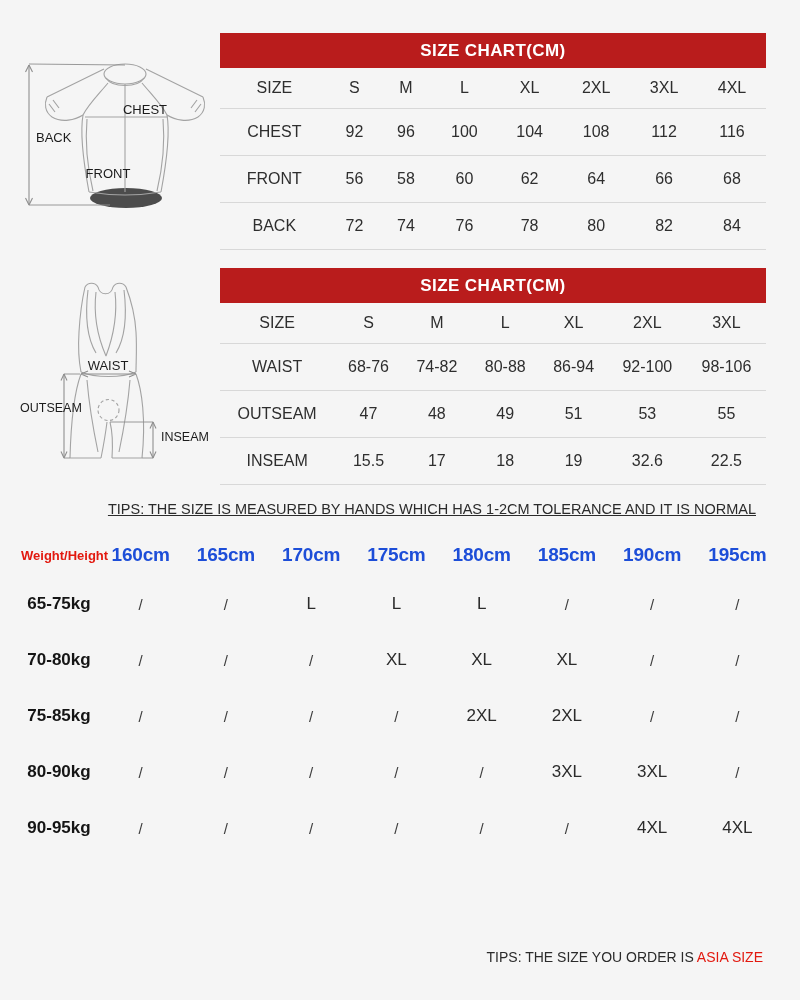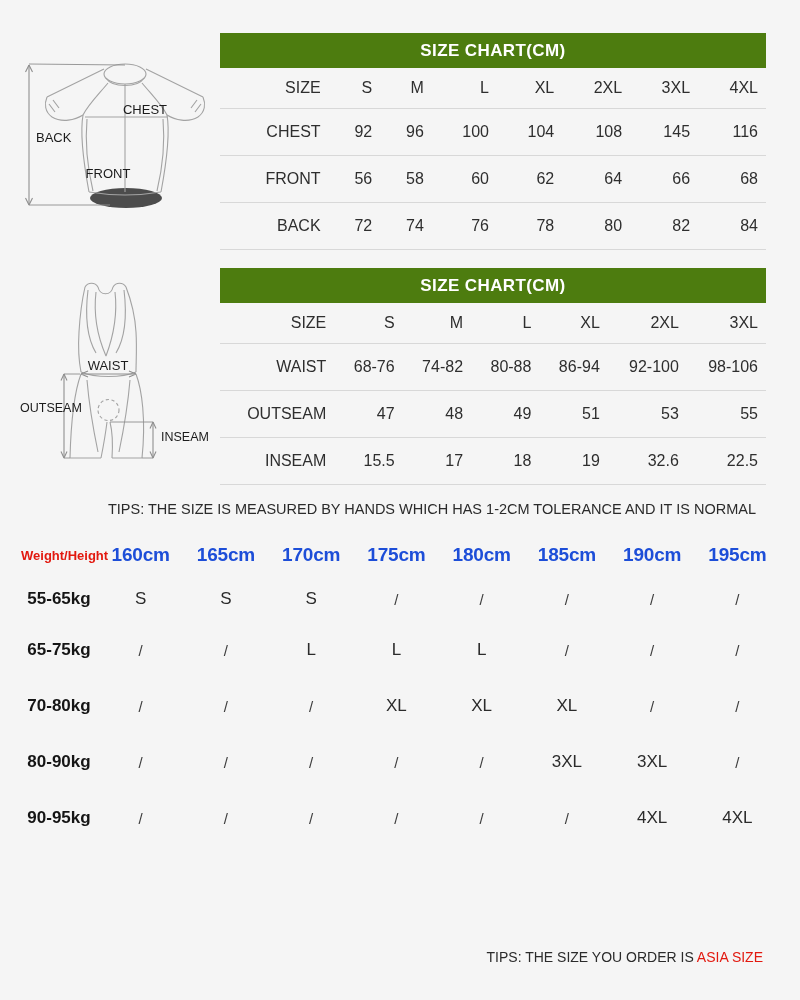--- a/index.html
+++ b/index.html
@@ -2,30 +2,30 @@
 <html><head>
 <meta charset="utf-8">
 <style>
   html,body{margin:0;padding:0;}
   .page{position:relative;width:800px;height:1000px;background:#f5f5f5;
         font-family:"Liberation Sans",sans-serif;overflow:hidden;}
   .abs{position:absolute;}
 
   
   .chart{position:absolute;left:220px;width:546px;}
-  .chart-title{height:35px;line-height:35px;background:#4d7c0f;color:#ffffff;
+  .chart-title{height:35px;line-height:35px;background:#b91c1c;color:#ffffff;
         text-align:center;font-size:17px;font-weight:bold;letter-spacing:.4px;}
   table.sz{width:100%;border-collapse:collapse;table-layout:auto;}
-  table.sz td{text-align:right;font-size:16px;color:#2e2e2e;white-space:nowrap;
+  table.sz td{text-align:center;font-size:16px;color:#2e2e2e;white-space:nowrap;
         border-bottom:1px solid #d8d8d8;padding:0 8px;}
   table.sz tr.hd td{height:40px;}
   table.sz tr.dr td{height:46px;}
 
   
-  .tips1{position:absolute;top:501px;right:44px;font-size:14.5px;color:#2b2b2b;white-space:nowrap;}
+  .tips1{position:absolute;top:501px;right:44px;font-size:14.5px;color:#2b2b2b;white-space:nowrap;text-decoration:underline;}
   .tips2{position:absolute;top:949px;right:37px;font-size:14px;color:#2b2b2b;white-space:nowrap;}
   .red{color:#e2190f;}
 
   
   table.wh{position:absolute;left:20px;top:534px;width:760px;
         border-collapse:collapse;table-layout:fixed;}
   table.wh td{text-align:center;white-space:nowrap;vertical-align:middle;}
   table.wh tr.whh td{height:40px;}
   table.wh tr.whr1 td{height:44px;}
   table.wh tr.whr td{height:54px;}
@@ -83,21 +83,21 @@
         <td>3XL</td>
         <td>4XL</td>
       </tr>
       <tr class="dr">
         <td>CHEST</td>
         <td>92</td>
         <td>96</td>
         <td>100</td>
         <td>104</td>
         <td>108</td>
-        <td>145</td>
+        <td>112</td>
         <td>116</td>
       </tr>
       <tr class="dr">
         <td>FRONT</td>
         <td>56</td>
         <td>58</td>
         <td>60</td>
         <td>62</td>
         <td>64</td>
         <td>66</td>
@@ -211,31 +211,20 @@
       <td class="corner">Weight/Height</td>
       <td class="hcm">160cm</td>
       <td class="hcm">165cm</td>
       <td class="hcm">170cm</td>
       <td class="hcm">175cm</td>
       <td class="hcm">180cm</td>
       <td class="hcm">185cm</td>
       <td class="hcm">190cm</td>
       <td class="hcm">195cm</td>
     </tr>
-    <tr class="whr1">
-      <td class="kg">55-65kg</td>
-      <td class="v">S</td>
-      <td class="v">S</td>
-      <td class="v">S</td>
-      <td class="sl">/</td>
-      <td class="sl">/</td>
-      <td class="sl">/</td>
-      <td class="sl">/</td>
-      <td class="sl">/</td>
-    </tr>
     <tr class="whr">
       <td class="kg">65-75kg</td>
       <td class="sl">/</td>
       <td class="sl">/</td>
       <td class="v">L</td>
       <td class="v">L</td>
       <td class="v">L</td>
       <td class="sl">/</td>
       <td class="sl">/</td>
       <td class="sl">/</td>
@@ -245,20 +234,31 @@
       <td class="sl">/</td>
       <td class="sl">/</td>
       <td class="sl">/</td>
       <td class="v">XL</td>
       <td class="v">XL</td>
       <td class="v">XL</td>
       <td class="sl">/</td>
       <td class="sl">/</td>
     </tr>
     <tr class="whr">
+      <td class="kg">75-85kg</td>
+      <td class="sl">/</td>
+      <td class="sl">/</td>
+      <td class="sl">/</td>
+      <td class="sl">/</td>
+      <td class="v">2XL</td>
+      <td class="v">2XL</td>
+      <td class="sl">/</td>
+      <td class="sl">/</td>
+    </tr>
+    <tr class="whr">
       <td class="kg">80-90kg</td>
       <td class="sl">/</td>
       <td class="sl">/</td>
       <td class="sl">/</td>
       <td class="sl">/</td>
       <td class="sl">/</td>
       <td class="v">3XL</td>
       <td class="v">3XL</td>
       <td class="sl">/</td>
     </tr>

